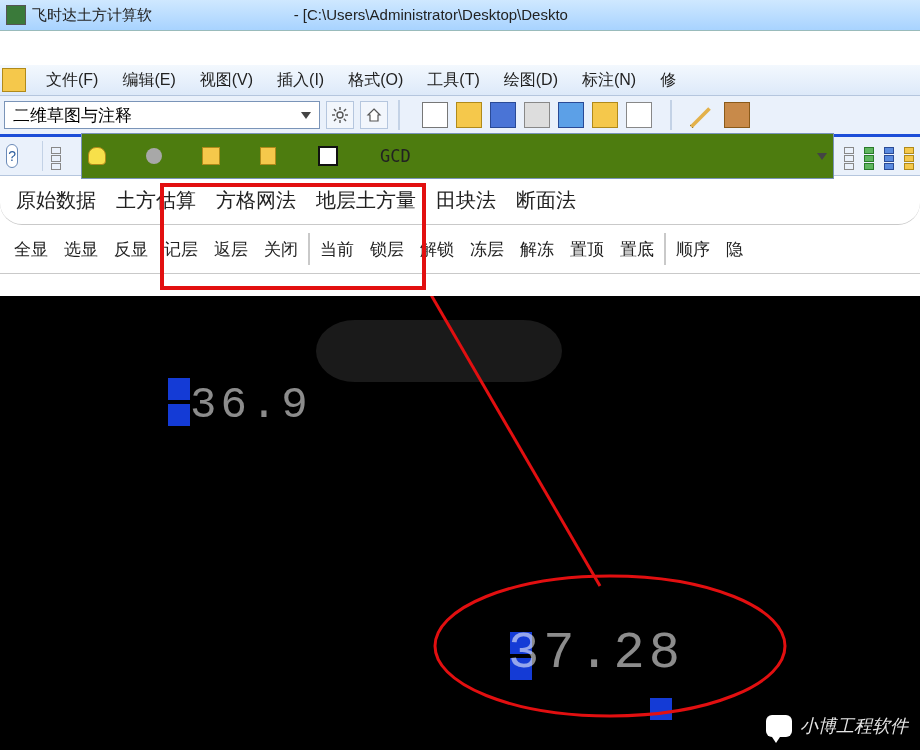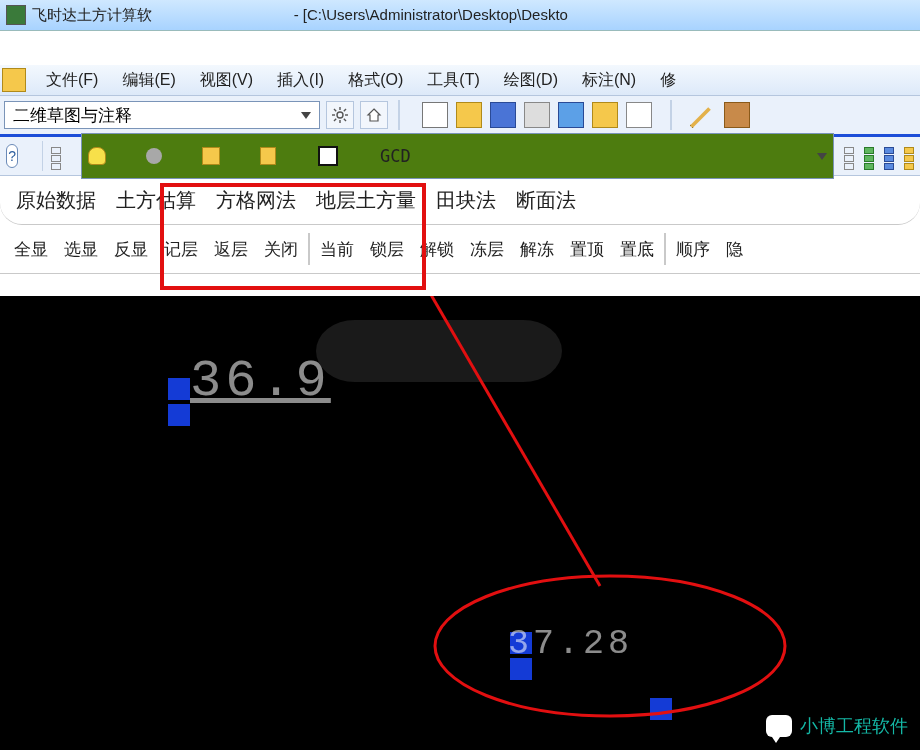--- a/index.html
+++ b/index.html
@@ -53,34 +53,34 @@
   .tb3,.tb4{height:48px;background:#fff;display:flex;align-items:center;font-size:20px;color:#222;border-bottom:1px solid #c9c9c9;}
   .tb3 .titem,.tb4 .titem{padding:0 10px;white-space:nowrap;}
   .tb4 .titem{padding:0 8px;font-size:17px;}
   .tb3 .vsep,.tb4 .vsep{width:2px;height:32px;background:#c9c9c9;margin:0 2px;}
   .tb3{padding-left:6px;border-radius:22px;}
   .tb4{padding-left:6px;}
   
   .canvas{position:absolute;left:0;top:296px;width:920px;height:454px;background:#000;}
   
   .dotnum{position:absolute;font-family:"Courier New",monospace;letter-spacing:4px;color:rgba(255,255,255,0.55);}
-  .dotnum.a{left:190px;top:56px;font-size:52px;text-decoration:underline;}
-  .dotnum.b{left:508px;top:328px;font-size:35px;}
+  .dotnum.a{left:190px;top:84px;font-size:44px;}
+  .dotnum.b{left:508px;top:328px;font-size:52px;}
   .marker{width:22px;height:22px;background:#143bd6;position:absolute;}
   .marker.m1{left:168px;top:82px;}
   .marker.m2{left:168px;top:108px;}
   .marker.m3{left:510px;top:336px;}
   .marker.m4{left:510px;top:362px;}
   .marker.m5{left:650px;top:402px;}
   
   .blob{position:absolute;left:316px;top:24px;width:246px;height:62px;background:#1a1a1a;border-radius:40px/32px;}
   
   .anno-svg{position:absolute;left:0;top:0;width:920px;height:454px;pointer-events:none;}
   
-  .wm{position:absolute;right:12px;bottom:12px;display:flex;align-items:center;color:#14b8a6;font-size:18px;}
+  .wm{position:absolute;right:12px;bottom:12px;display:flex;align-items:center;color:#e5e5e5;font-size:18px;font-style:italic;}
   .wm .bubble{width:26px;height:22px;background:#fff;border-radius:6px;margin-right:8px;position:relative;}
   .wm .bubble:after{content:"";position:absolute;left:6px;bottom:-6px;width:0;height:0;border-left:4px solid transparent;border-right:4px solid transparent;border-top:6px solid #fff;}
   
   .rel{position:relative;}
 </style>
 </head>
 <body>
 
 <div class="titlebar">
   <span class="app-icon"></span>

